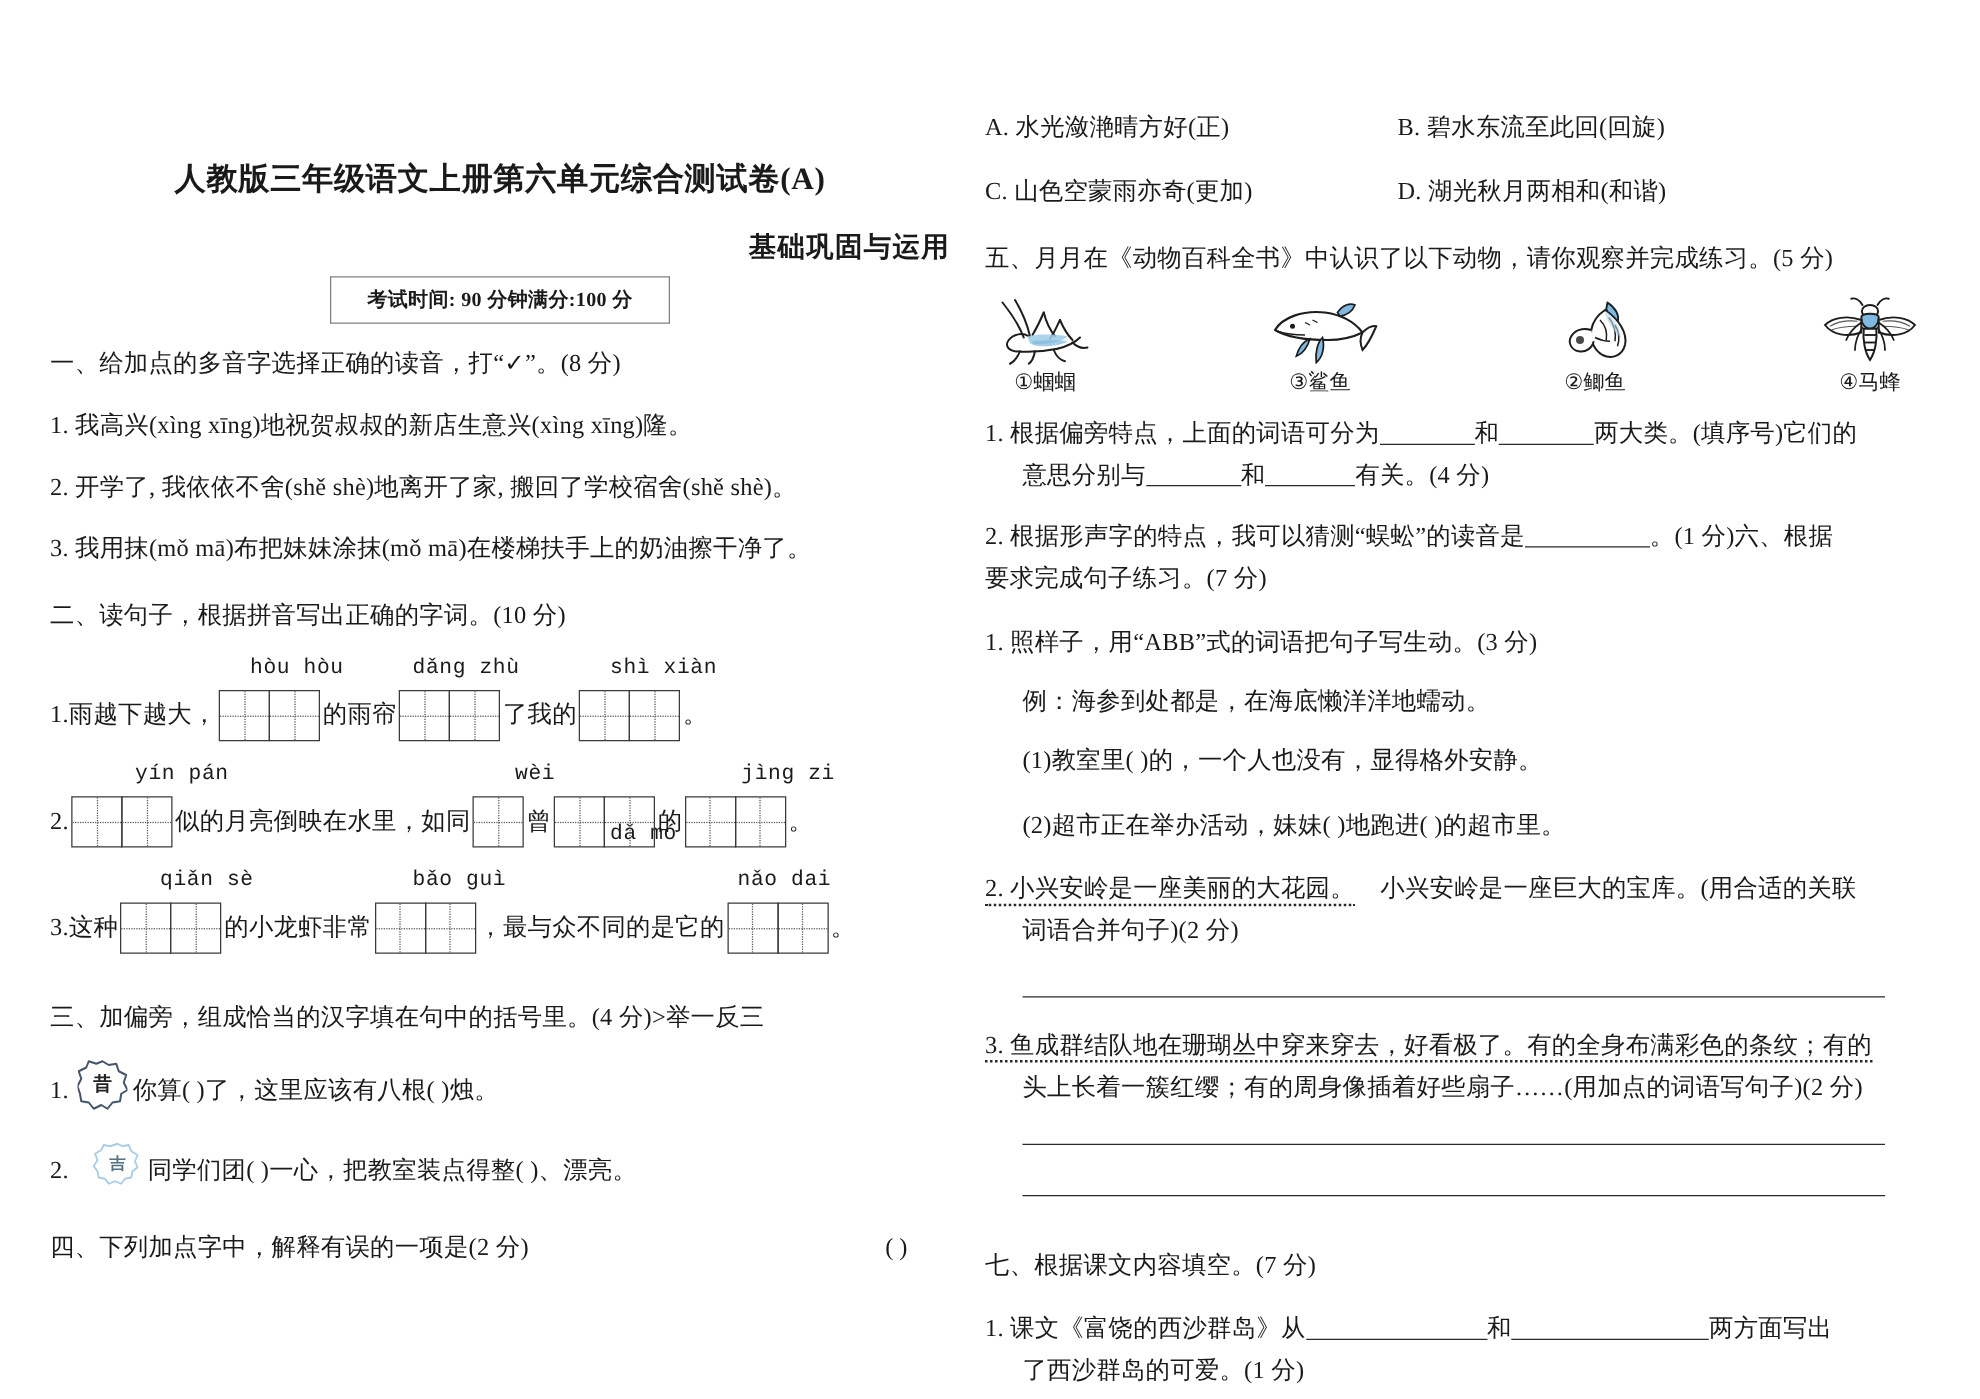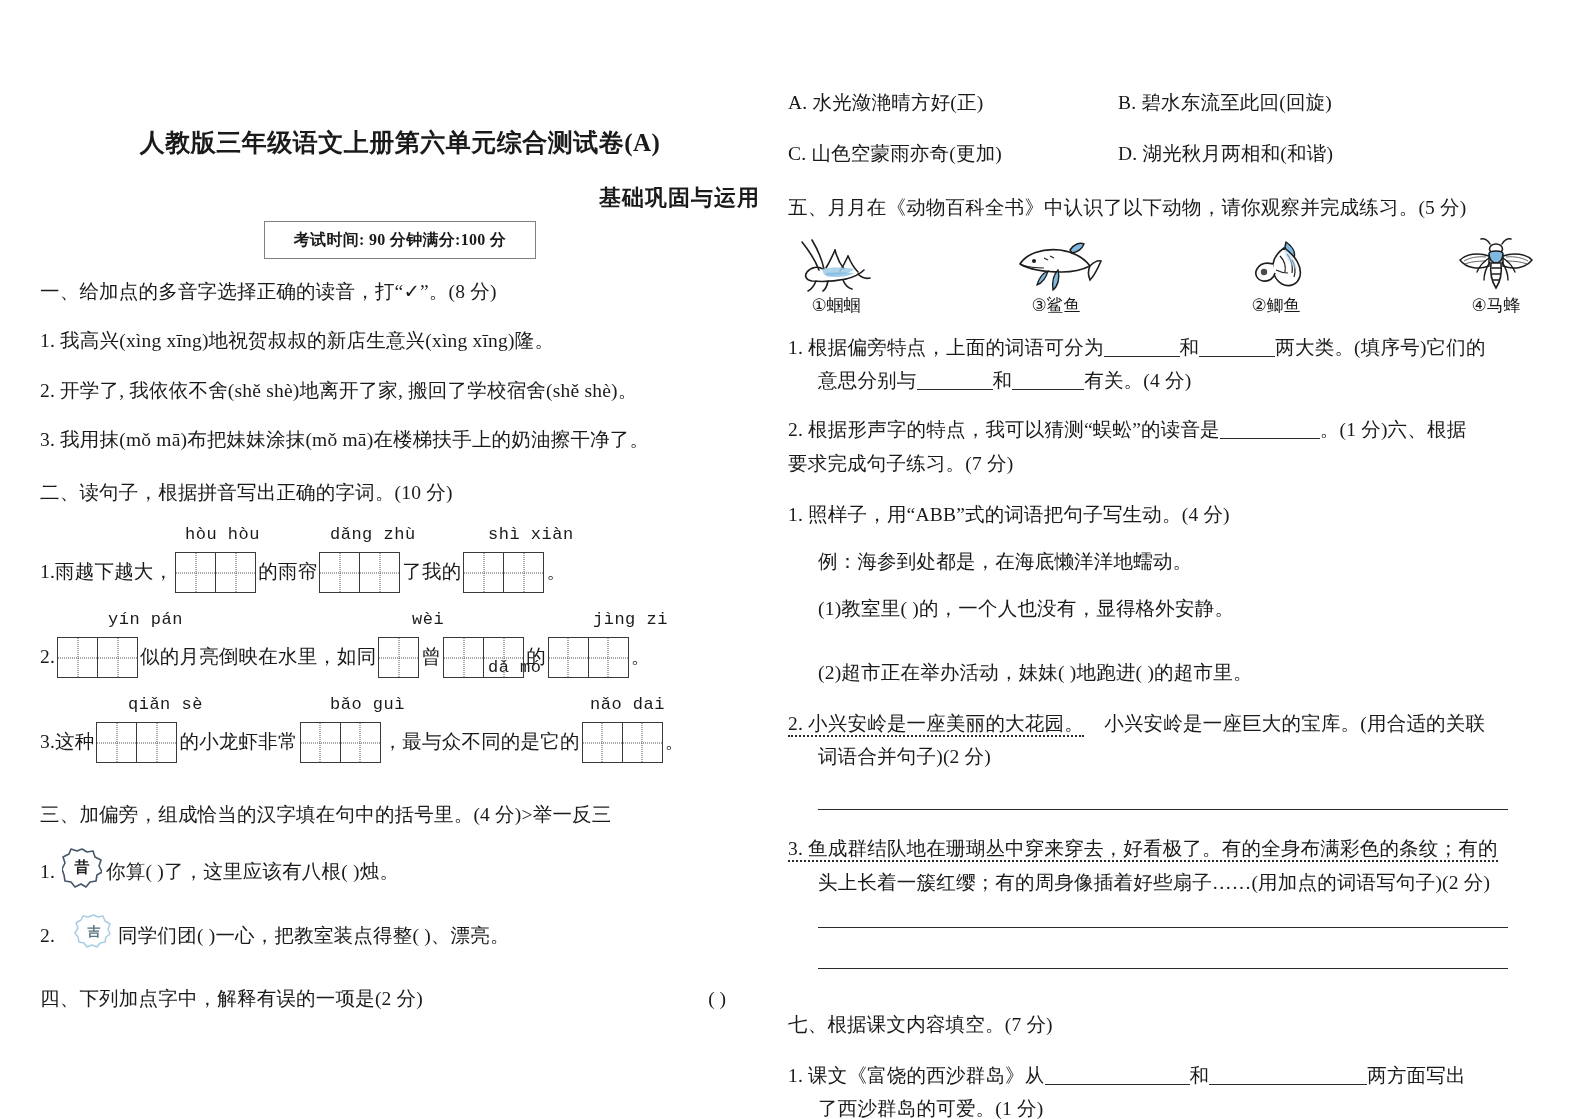--- a/index.html
+++ b/index.html
@@ -111,21 +111,21 @@
     </div>
 
     <div class="t q" style="margin-top:18px;">一、给加点的多音字选择正确的读音，打“✓”。(8 分)</div>
     <div class="t q">1.  我高兴(xìng xīng)地祝贺叔叔的新店生意兴(xìng xīng)隆。</div>
     <div class="t q">2. 开学了, 我依依不舍(shě shè)地离开了家, 搬回了学校宿舍(shě shè)。</div>
     <div class="t q">3. 我用抹(mǒ mā)布把妹妹涂抹(mǒ mā)在楼梯扶手上的奶油擦干净了。</div>
 
     <div class="t q" style="margin-top:24px;">二、读句子，根据拼音写出正确的字词。(10 分)</div>
 
     <div class="prow" style="margin-top:18px;">
-      <span class="pin" style="left:145px;">hòu hòu</span>
+      <span class="pin" style="left:160px;">hòu hòu</span>
       <span class="pin" style="left:290px;">dǎng zhù</span>
       <span class="pin" style="left:448px;">shì xiàn</span>
     </div>
     <div class="t" style="margin-top:4px; white-space:nowrap;">
       <span>1.</span><span>雨越下越大，</span><span class="grid">
           <span class="cell"></span>
           <span class="cell"></span>
         </span><span>的雨帘</span><span class="grid">
           <span class="cell"></span>
           <span class="cell"></span>
@@ -313,27 +313,27 @@
     </div>
     <div class="t ind" style="margin-top:4px;">
       <span>意思分别与</span><span class="blank" style="width:76px;"></span><span>和</span><span class="blank" style="width:72px;"></span><span>有关。(4 分)</span>
     </div>
 
     <div class="t" style="margin-top:20px;">
       <span>2. 根据形声字的特点，我可以猜测“蜈蚣”的读音是</span><span class="blank" style="width:100px;"></span><span>。(1 分)六、根据</span>
     </div>
     <div class="t" style="margin-top:4px;">要求完成句子练习。(7 分)</div>
 
-    <div class="t" style="margin-top:22px;">1. 照样子，用“ABB”式的词语把句子写生动。(4 分)</div>
+    <div class="t" style="margin-top:22px;">1. 照样子，用“ABB”式的词语把句子写生动。(3 分)</div>
     <div class="t ind" style="margin-top:18px;">例：海参到处都是，在海底懒洋洋地蠕动。</div>
 
     <div class="t ind" style="margin-top:18px;">
       <span>(1)教室里(</span><span>            </span><span>)的，一个人也没有，显得格外安静。</span>
     </div>
-    <div class="t ind" style="margin-top:34px;">
+    <div class="t ind" style="margin-top:22px;">
       <span>(2)超市正在举办活动，妹妹(</span><span>            </span><span>)地跑进(</span><span>            </span><span>)的超市里。</span>
     </div>
 
     <div class="t" style="margin-top:22px;">
       <span class="dotted">2. 小兴安岭是一座美丽的大花园。</span>&nbsp;&nbsp;&nbsp;&nbsp;<span>小兴安岭是一座巨大的宝库。(用合适的关联</span>
     </div>
     <div class="t ind" style="margin-top:4px;">词语合并句子)(2 分)</div>
 
     <div class="answerline" style="margin:38px 0 0 30px; width:690px;"></div>
 

